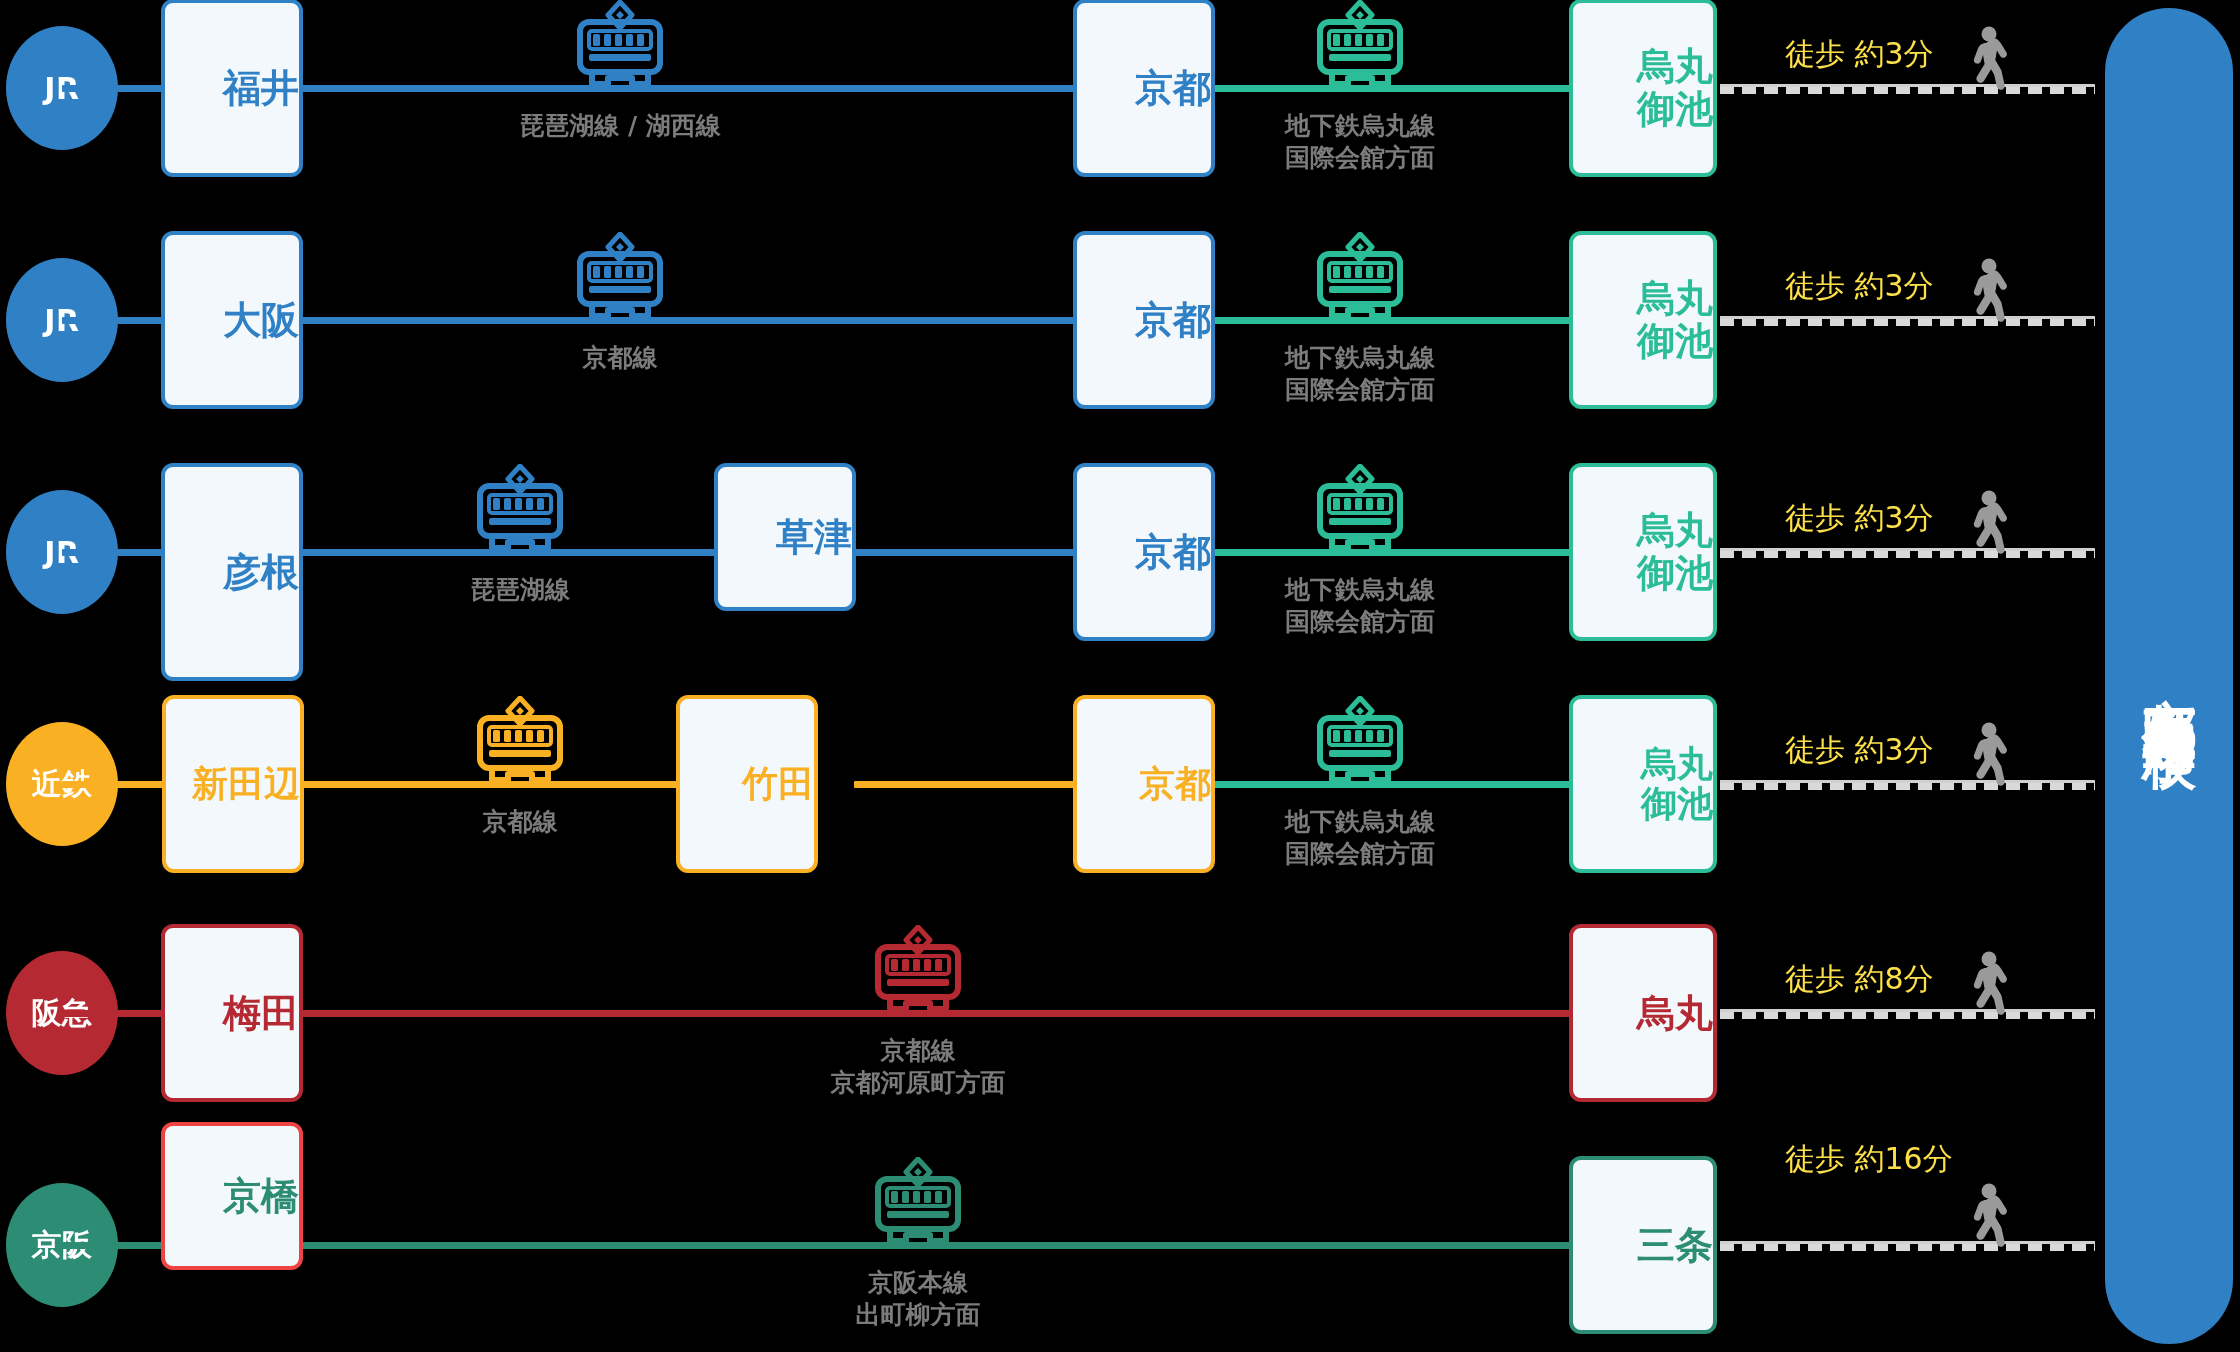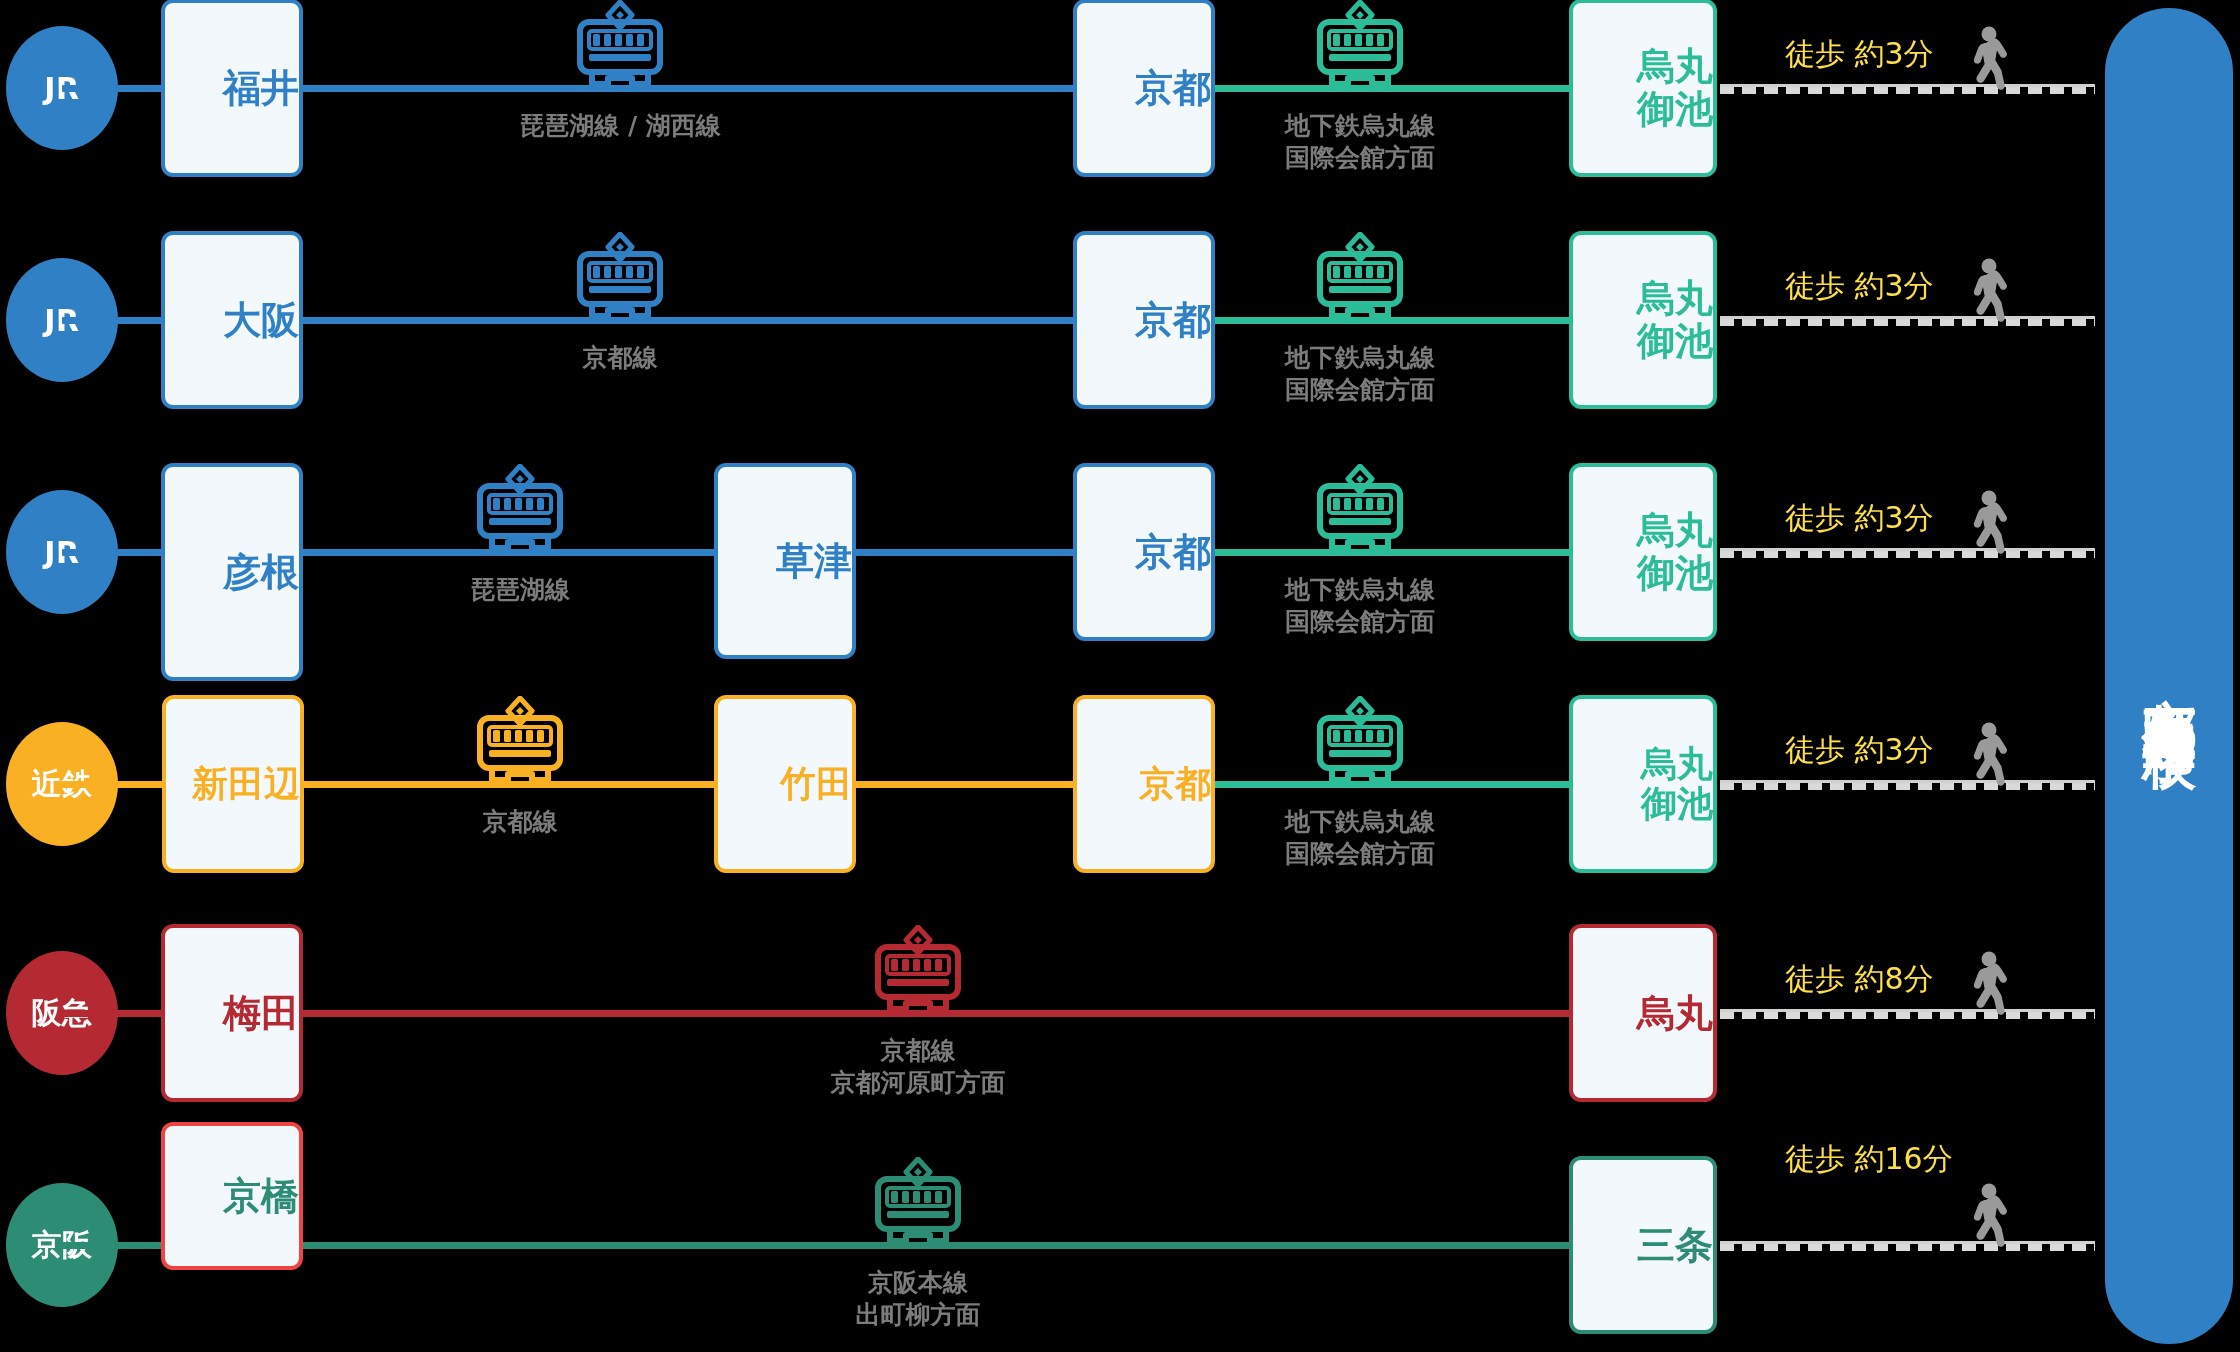--- a/index.html
+++ b/index.html
@@ -238,21 +238,21 @@
             background:#2f80c4;"></div>
         <div class="rail" style="left:301px;top:549px;width:415px;background:#2f80c4;"></div>
         <div class="rail" style="left:854px;top:549px;width:221px;background:#2f80c4;"></div>
         <div class="rail" style="left:1213px;top:549px;width:358px;background:#2bbd97;"></div>
         <div class="rail-walk" style="left:1720px;top:548px;width:375px;"></div>
         <div class="station" style="left:161px;top:463px;width:142px;height:218px;
                border:4px solid #2f80c4;color:#2f80c4;
                font-size:38px;">
           <span>彦根</span>
         </div>
-        <div class="station" style="left:714px;top:463px;width:142px;height:196px;
+        <div class="station" style="left:714px;top:463px;width:142px;height:148px;
                border:4px solid #2f80c4;color:#2f80c4;
                font-size:38px;">
           <span>草津</span>
         </div>
         <div class="station" style="left:1073px;top:463px;width:142px;height:178px;
                border:4px solid #2f80c4;color:#2f80c4;
                font-size:38px;">
           <span>京都</span>
         </div>
         <div class="station" style="left:1569px;top:463px;width:148px;height:178px;
@@ -310,21 +310,21 @@
             background:#f9b023;"></div>
         <div class="rail" style="left:301px;top:781px;width:415px;background:#f9b023;"></div>
         <div class="rail" style="left:854px;top:781px;width:221px;background:#f9b023;"></div>
         <div class="rail" style="left:1213px;top:781px;width:358px;background:#2bbd97;"></div>
         <div class="rail-walk" style="left:1720px;top:780px;width:375px;"></div>
         <div class="station" style="left:162px;top:695px;width:142px;height:178px;
                border:4px solid #f9b023;color:#f9b023;
                font-size:36px;">
           <span>新田辺</span>
         </div>
-        <div class="station" style="left:714px;top:695px;width:142px;height:178px;
+        <div class="station" style="left:676px;top:695px;width:142px;height:178px;
                border:4px solid #f9b023;color:#f9b023;
                font-size:36px;padding-left:12px;">
           <span>竹田</span>
         </div>
         <div class="station" style="left:1073px;top:695px;width:142px;height:178px;
                border:4px solid #f9b023;color:#f9b023;
                font-size:36px;">
           <span>京都</span>
         </div>
         <div class="station" style="left:1569px;top:695px;width:148px;height:178px;

